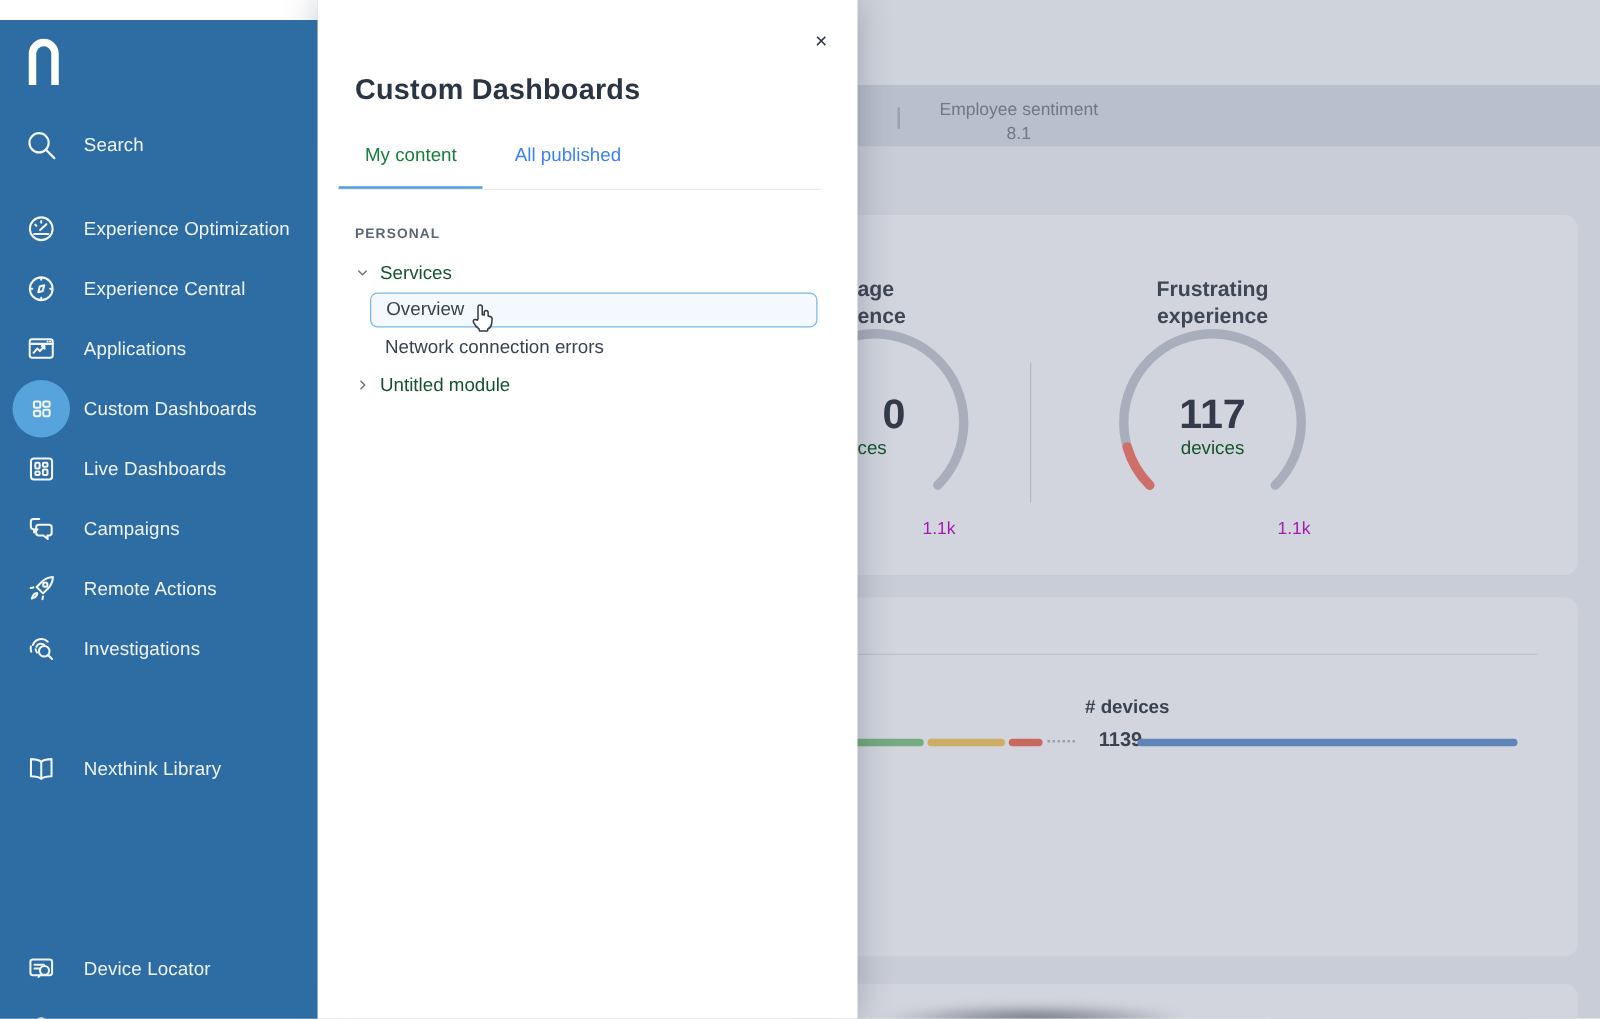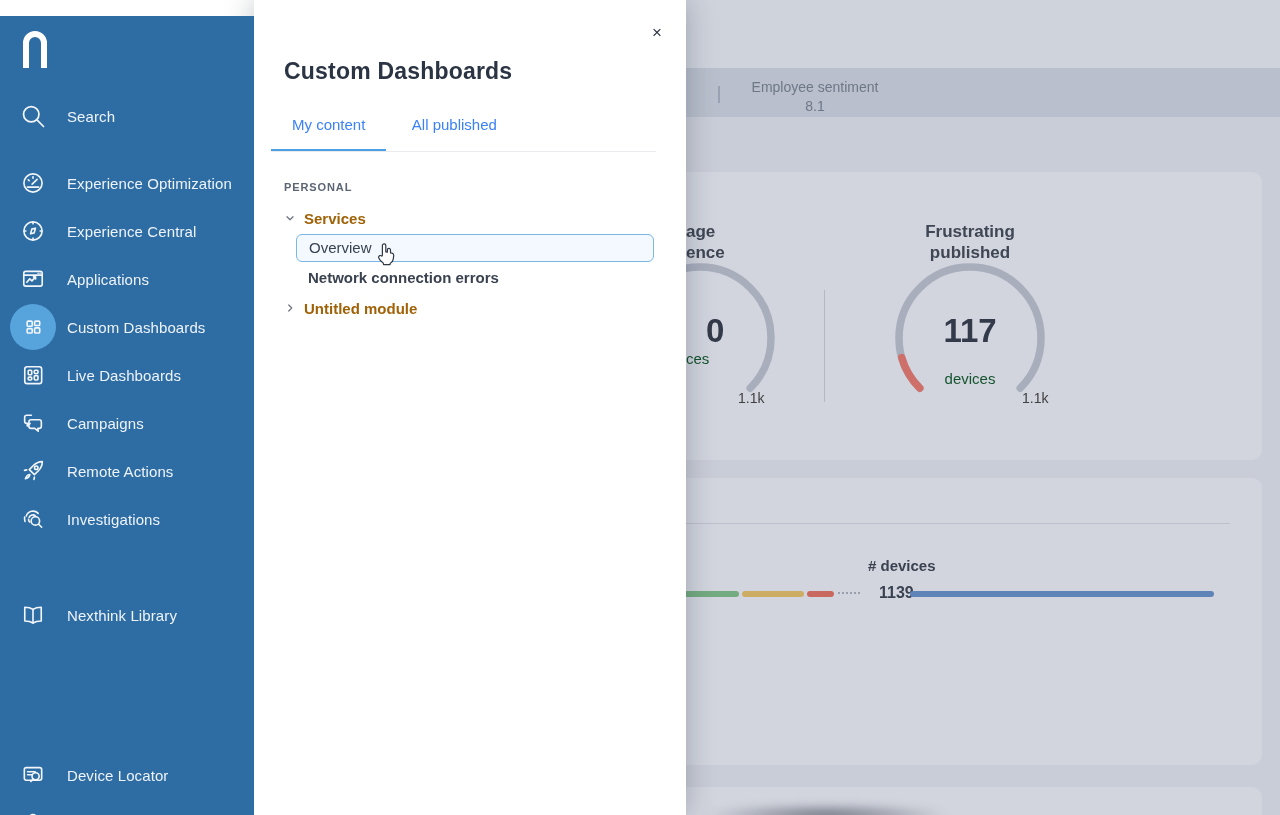--- a/index.html
+++ b/index.html
@@ -19,21 +19,21 @@
     font-size:14px; color:#6e7887; }
   .card { position:absolute; left:380px; width:628px; background:#d2d5de; border-radius:10px; }
   .card1 { top:172px; height:288px; }
   .card2 { top:478px; height:287px; }
   .card3 { top:787px; height:60px; }
   .gauge-svg { position:absolute; }
   .g-title { position:absolute; font-size:17px; font-weight:600; color:#3f4654; line-height:21px; }
   .g-title-c { width:200px; text-align:center; }
   .g-value { position:absolute; font-size:33px; font-weight:700; color:#333a49; }
   .g-unit  { position:absolute; font-size:15px; color:#14532d; }
-  .g-scale { position:absolute; font-size:14px; color:#404040; }
+  .g-scale { position:absolute; font-size:14px; color:#a21caf;margin-top:24px; }
   .g-divider { position:absolute; left:570px; top:290px; width:1px; height:112px; background:#b3b8c5; }
   .card2-divider { position:absolute; left:400px; top:523px; width:576px; height:1px; background:#bcc1cd; }
   .col-header { position:absolute; left:614px; top:557px; font-size:15px; font-weight:700; color:#3a4150; }
   .seg { position:absolute; top:591px; height:6px; border-radius:3px; }
   .seg-green  { left:380px; width:105px; background:#74ab80; }
   .seg-yellow { left:488px; width:62px;  background:#cdad63; }
   .seg-red    { left:553px; width:27px;  background:#c8685f; }
   .seg-dots   { position:absolute; left:584px; top:592px; width:22px; border-top:2px dotted #99a0ad; }
   .row-value  { position:absolute; left:610px; top:584px; font-size:16px; font-weight:700; color:#3a4150;margin-left:15px; }
   .bar-blue   { position:absolute; left:656px; top:591px; width:304px; height:6px; border-radius:3px; background:#5f84b8; }
@@ -44,35 +44,35 @@
   
   .panel { position:absolute; left:254px; top:0; width:432px; height:815px; background:#fff;
     z-index:3; box-shadow:0 0 28px rgba(25,35,55,.28); }
   .close-btn { position:absolute; top:22px; right:18px; width:22px; height:22px;
     font-size:17px; line-height:22px; text-align:center; color:#2f3744; cursor:pointer; }
   .panel-title { position:absolute; top:58px; left:30px; font-size:23px; font-weight:700;
     color:#2b3443; letter-spacing:.2px; }
   .tabs { position:absolute; top:114px; left:17px; }
   .tab { display:inline-block; padding:0 21px 13px; font-size:15px; color:#3b82f6;
     line-height:22px; cursor:pointer; border-bottom:3px solid transparent; }
-  .tab.active { color:#3b82f6; font-weight:500; border-bottom-color:#4c9fe3; }
+  .tab.active { color:#15803d; font-weight:500; border-bottom-color:#4c9fe3; }
   .tabline { position:absolute; top:151px; left:17px; width:385px; height:1px; background:#e8eaee; }
   .section-label { position:absolute; top:181px; left:30px; font-size:11px; font-weight:700;
     letter-spacing:.9px; color:#5b6574; }
   .tree-row { position:absolute; left:30px; height:24px; display:flex; align-items:center; cursor:pointer; }
   .tree-row .chev { width:12px; height:12px; margin-right:8px; flex:0 0 12px; }
-  .tree-row .mod-label { font-size:15px; font-weight:700; color:#a16207; }
+  .tree-row .mod-label { font-size:15px; font-weight:400; color:#14532d; }
   .row-services { top:206px; }
   .row-untitled { top:296px; }
   .leaf-selected { position:absolute; left:42px; top:234px; width:358px; height:28px;
     border:1.5px solid #7ab6e8; border-radius:6px; background:#f3f9fe; cursor:pointer; }
   .leaf-selected .leaf-label { position:absolute; left:12px; top:0; line-height:26px;
     font-size:15px; color:#3a4250; }
   .leaf-plain { position:absolute; left:54px; top:266px; height:24px; line-height:24px;
-    font-size:15px; color:#3a4250; cursor:pointer;font-weight:bold; }
+    font-size:15px; color:#3a4250; cursor:pointer; }
   .hand-cursor { position:absolute; left:122px; top:242px; z-index:5; }
 
   
   .sidebar { position:absolute; left:0; top:16px; width:254px; height:815px; background:#2e6da4; z-index:4; }
   .logo { position:absolute; left:21px; top:12px; }
   .nav-item { position:absolute; left:0; width:254px; height:46px; display:flex; align-items:center; cursor:pointer; }
   .nicon { position:absolute; left:20px; width:26px; height:26px; display:flex;
     align-items:center; justify-content:center; }
   .nicon.big { left:19px; width:28px; height:28px; }
   .nicon-ring { position:absolute; left:10px; width:46px; height:46px; border-radius:50%;
@@ -105,23 +105,23 @@
     <div class="g-unit" style="left:432px; top:350px;">ces</div>
     <div class="g-scale" style="left:484px; top:390px;">1.1k</div>
 
     <div class="g-divider"></div>
 
     <svg class="gauge-svg" style="left:636px; top:258px;" width="160" height="160" viewBox="-80 -80 160 160">
       <path d="M -50.2 50.2 A 71 71 0 1 1 50.2 50.2" fill="none" stroke="#a9aebd" stroke-width="7.5" stroke-linecap="round"></path>
       <path d="M -50.2 50.2 A 71 71 0 1 1 50.2 50.2" fill="none" stroke="#cf6f6a" stroke-width="7.5" stroke-linecap="round" stroke-dasharray="36 600"></path>
     </svg>
     <div class="g-title g-title-c" style="left:616px; top:221px;">Frustrating</div>
-    <div class="g-title g-title-c" style="left:616px; top:242px;">published</div>
+    <div class="g-title g-title-c" style="left:616px; top:242px;">experience</div>
     <div class="g-value" style="left:616px; top:312px; width:200px; text-align:center;">117</div>
-    <div class="g-unit" style="left:616px; top:350px; width:200px; text-align:center;margin-top:20px;">devices</div>
+    <div class="g-unit" style="left:616px; top:350px; width:200px; text-align:center;">devices</div>
     <div class="g-scale" style="left:768px; top:390px;">1.1k</div>
 
     <div class="card2-divider"></div>
     <div class="col-header"># devices</div>
     <div class="seg seg-green"></div>
     <div class="seg seg-yellow"></div>
     <div class="seg seg-red"></div>
     <div class="seg-dots"></div>
     <div class="row-value">1139</div>
     <div class="bar-blue"></div>

